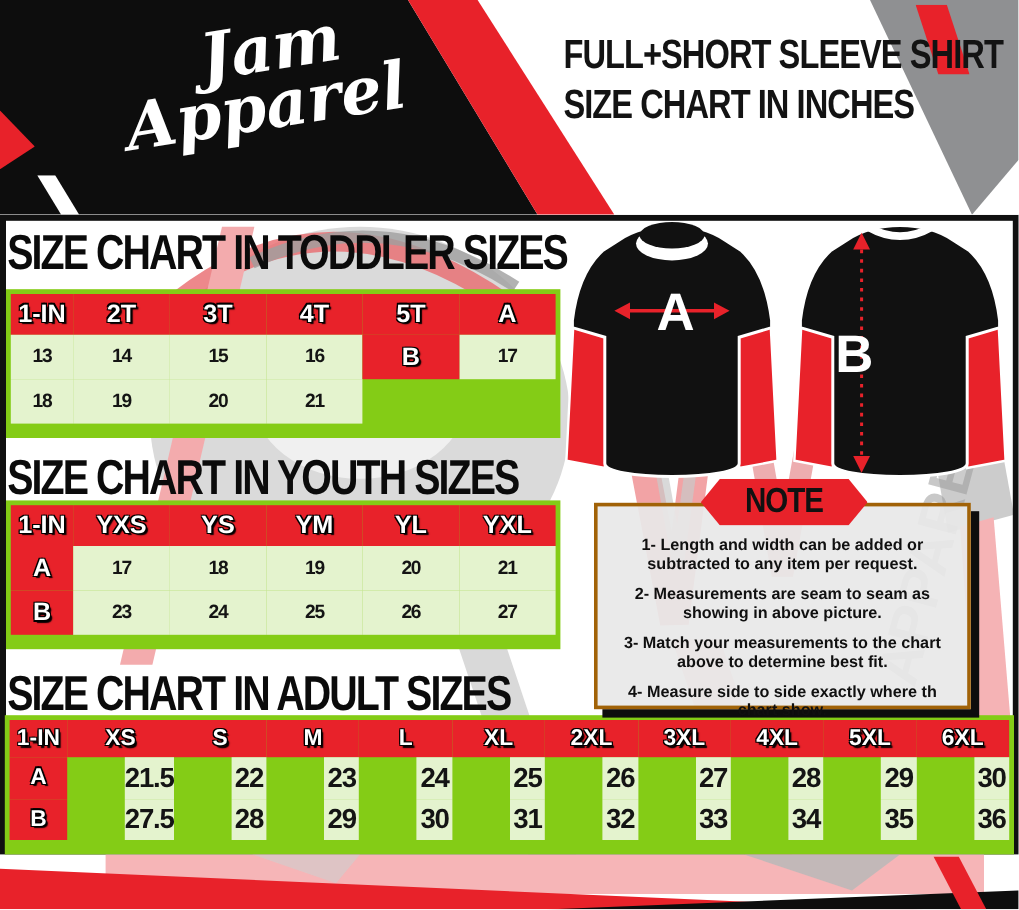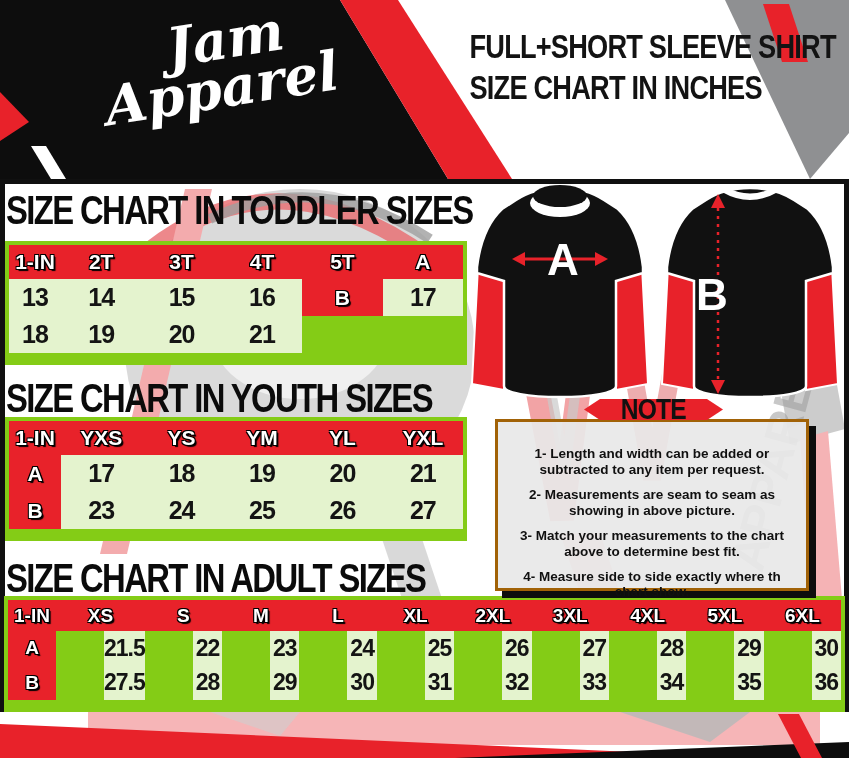--- a/index.html
+++ b/index.html
@@ -48,33 +48,33 @@
   .t-toddler{left:5px;top:241px;width:462px;height:124px;
              grid-template-columns:52px repeat(5,1fr);grid-template-rows:34px 37px 37px;}
   .t-youth{left:5px;top:417px;width:462px;height:124px;
              grid-template-columns:52px repeat(5,1fr);grid-template-rows:34px 37px 37px;}
   .t-adult{left:4px;top:596px;width:841px;height:116px;
              grid-template-columns:48px repeat(10,1fr);grid-template-rows:31px 34.5px 34.5px;}
   .cell{display:flex;align-items:center;justify-content:center;font-weight:bold;}
   .head{background:#e8222a;color:#fff;font-size:21px;
         text-shadow:-1px -1px 0 #000,1px -1px 0 #000,-1px 1px 0 #000,1px 1px 0 #000,2px 2px 1px #000;}
   .t-adult .head{font-size:19px;}
-  .value{background:rgba(252,252,252,.8);color:#141414;font-size:25px;letter-spacing:-1px;}
+  .value{background:rgba(252,252,252,.8);color:#141414;font-size:16px;letter-spacing:-1px;}
   .t-adult .value{font-size:23px;margin-left:48px;}
 
   
   .shirts{position:absolute;left:460px;top:180px;z-index:3;}
 
   
   .note-box{position:absolute;left:495px;top:419px;width:314px;height:172px;box-sizing:border-box;
             background:rgba(232,232,232,.92);border:3px solid #a16207;box-shadow:7px 7px 0 #0d0d0d;
             z-index:3;padding:24px 14px 6px 14px;}
   .note-item{font-size:13.5px;font-weight:bold;color:#101010;text-align:center;
              line-height:1.18;margin-bottom:9px;}
-  .note-ribbon{position:absolute;left:584px;top:399px;width:139px;height:21px;background:#e8222a;
+  .note-ribbon{position:absolute;left:584px;top:399px;width:139px;height:39px;background:#e8222a;
                clip-path:polygon(16px 0,123px 0,139px 50%,123px 100%,16px 100%,0 50%);
                display:flex;align-items:center;justify-content:center;z-index:4;}
   .note-ribbon span{font-size:29px;font-weight:bold;color:#111;letter-spacing:-1px;
                transform:scaleX(.85);}
 
   
   .footer{position:absolute;left:0;top:712px;z-index:3;}
 </style>
 </head>
 <body>

